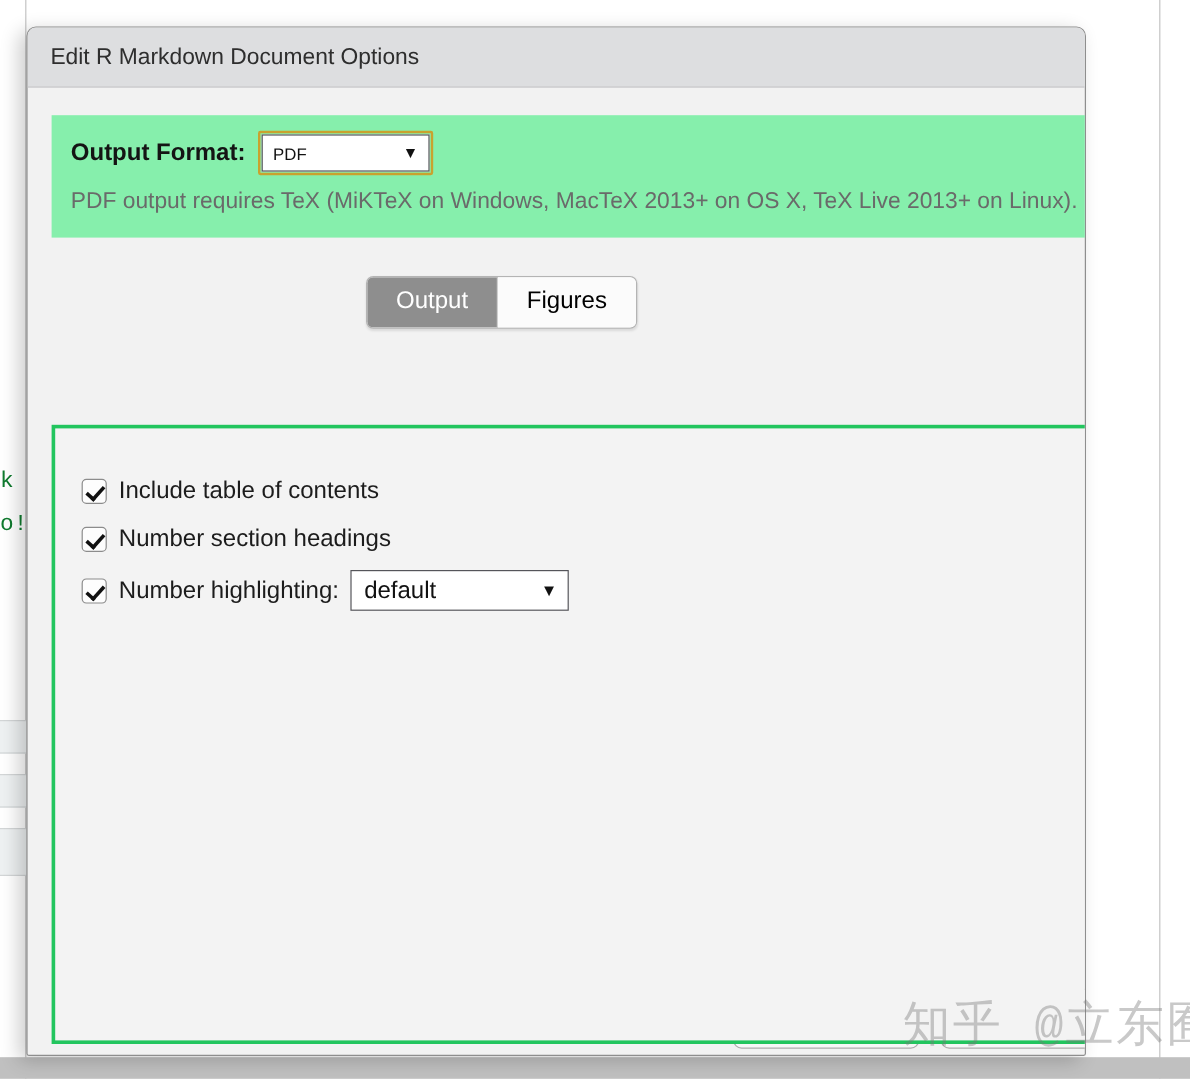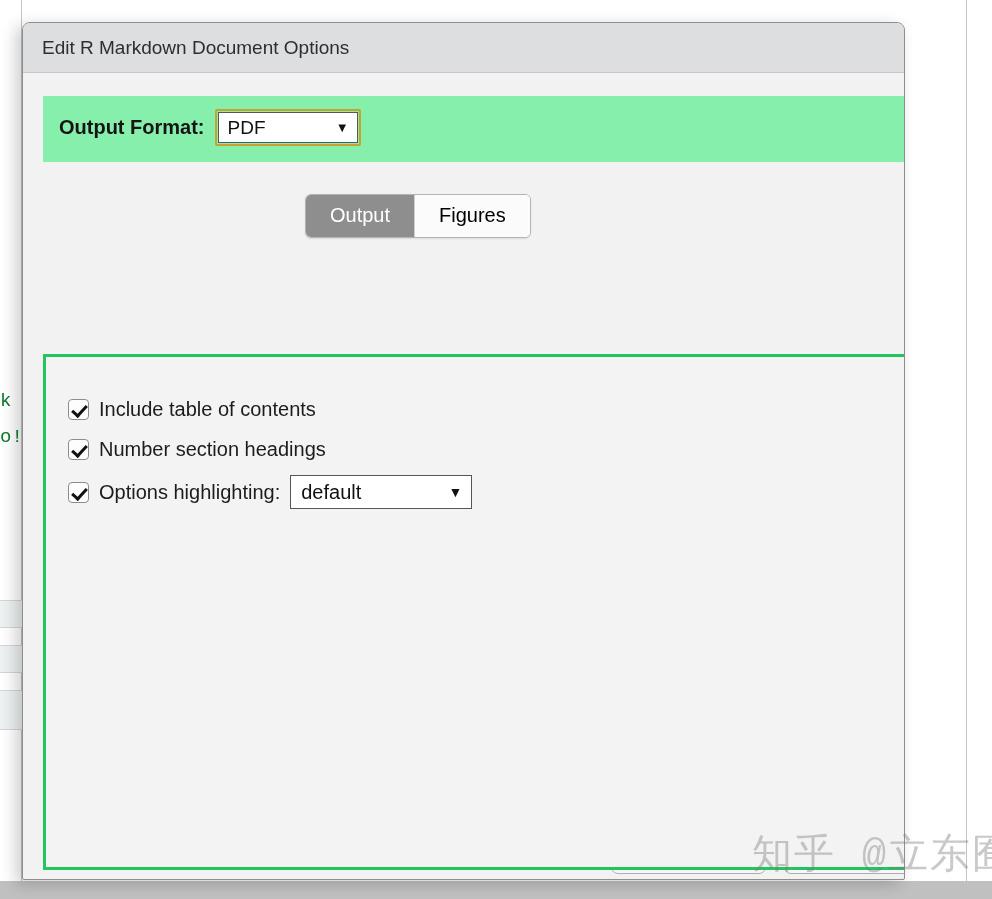--- a/index.html
+++ b/index.html
@@ -94,21 +94,21 @@
   }
   .select-box {
     background: #ffffff;
     border: 1px solid #55555a;
     display: flex; align-items: center;
     justify-content: space-between;
     box-sizing: border-box;
     height: 31px;
   }
   #format-select { width: 140px; padding: 0 8px 0 9px; }
-  .select-value { font-size: 19px; color: #111; }
+  .select-value { font-size: 14px; color: #111; }
   .caret { font-size: 13px; color: #111; line-height: 1; }
   #format-note {
     margin-top: 9px;
     font-size: 19px;
     color: #6a6a6a;
     line-height: 1.42;
     max-width: 860px;
   }
 
   
@@ -252,20 +252,21 @@
     <div id="format-box">
       <div id="format-row">
         <span id="format-label">Output Format:</span>
         <span class="select-wrap">
           <span class="select-box" id="format-select">
             <span class="select-value">PDF</span>
             <span class="caret">▼</span>
           </span>
         </span>
       </div>
+      <div id="format-note">PDF output requires TeX (MiKTeX on Windows, MacTeX 2013+ on OS X, TeX Live 2013+ on Linux).</div>
     </div>
 
     <div id="tabs-area">
       <div id="tablist">
         <div class="tab selected">Output</div>
         <div class="tab">Figures</div>
       </div>
     </div>
 
     <div id="panel">
@@ -277,21 +278,21 @@
         </div>
 
 
         <div class="opt-row">
           <span class="checkbox checked"></span>
           <span class="opt-label">Number section headings</span>
         </div>
 
         <div class="opt-row">
           <span class="checkbox checked"></span>
-          <span class="opt-label">Options highlighting:</span>
+          <span class="opt-label">Number highlighting:</span>
           <span class="select-box" id="syntax-select">
             <span class="select-value">default</span>
             <span class="caret">▼</span>
           </span>
         </div>
 
       </div>
     </div>
 
     <div id="footer">

